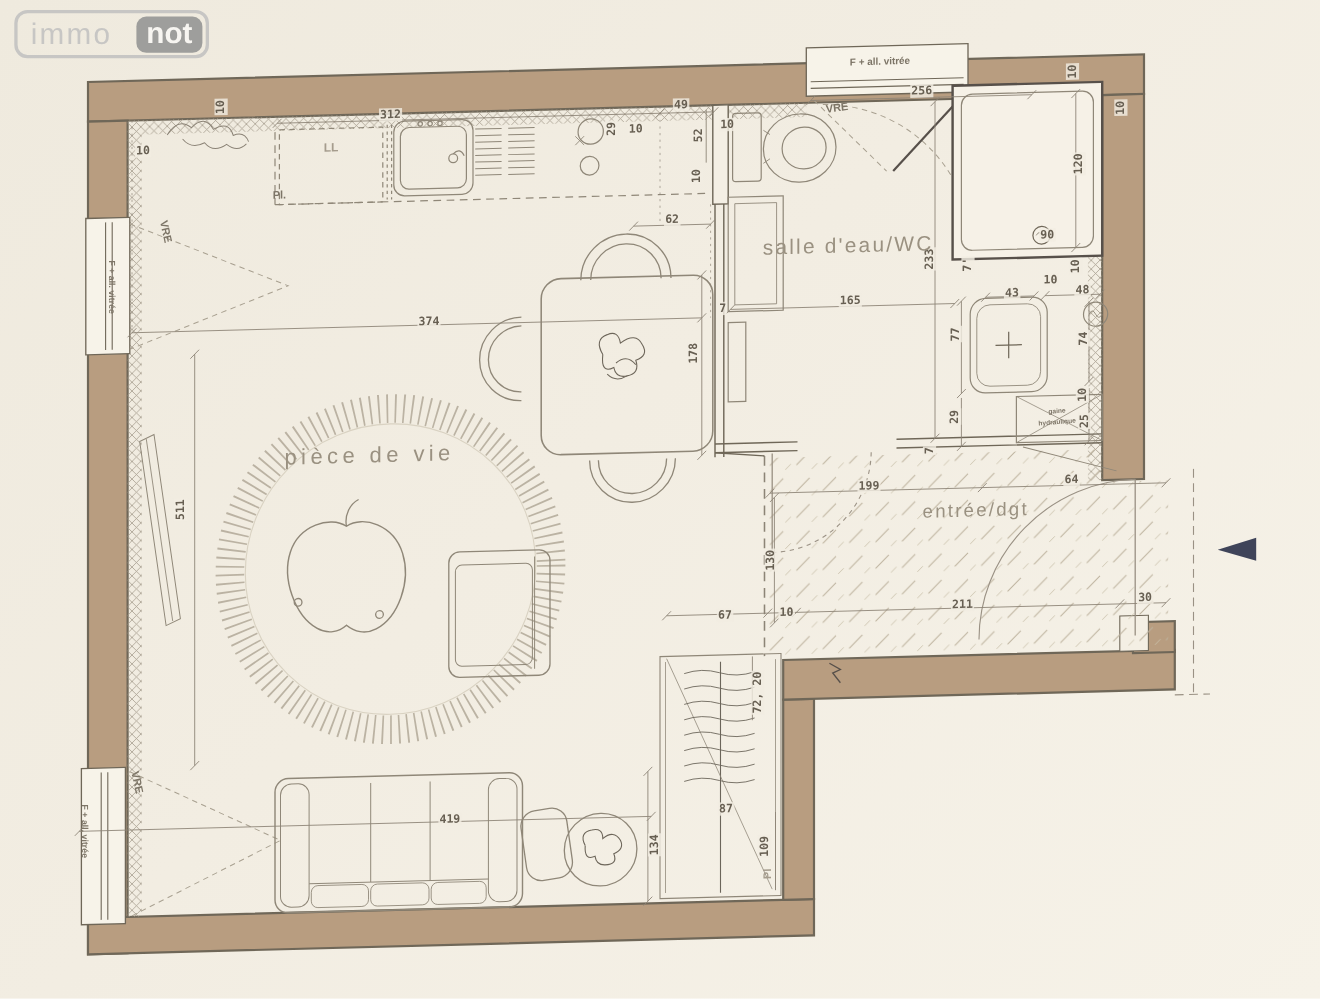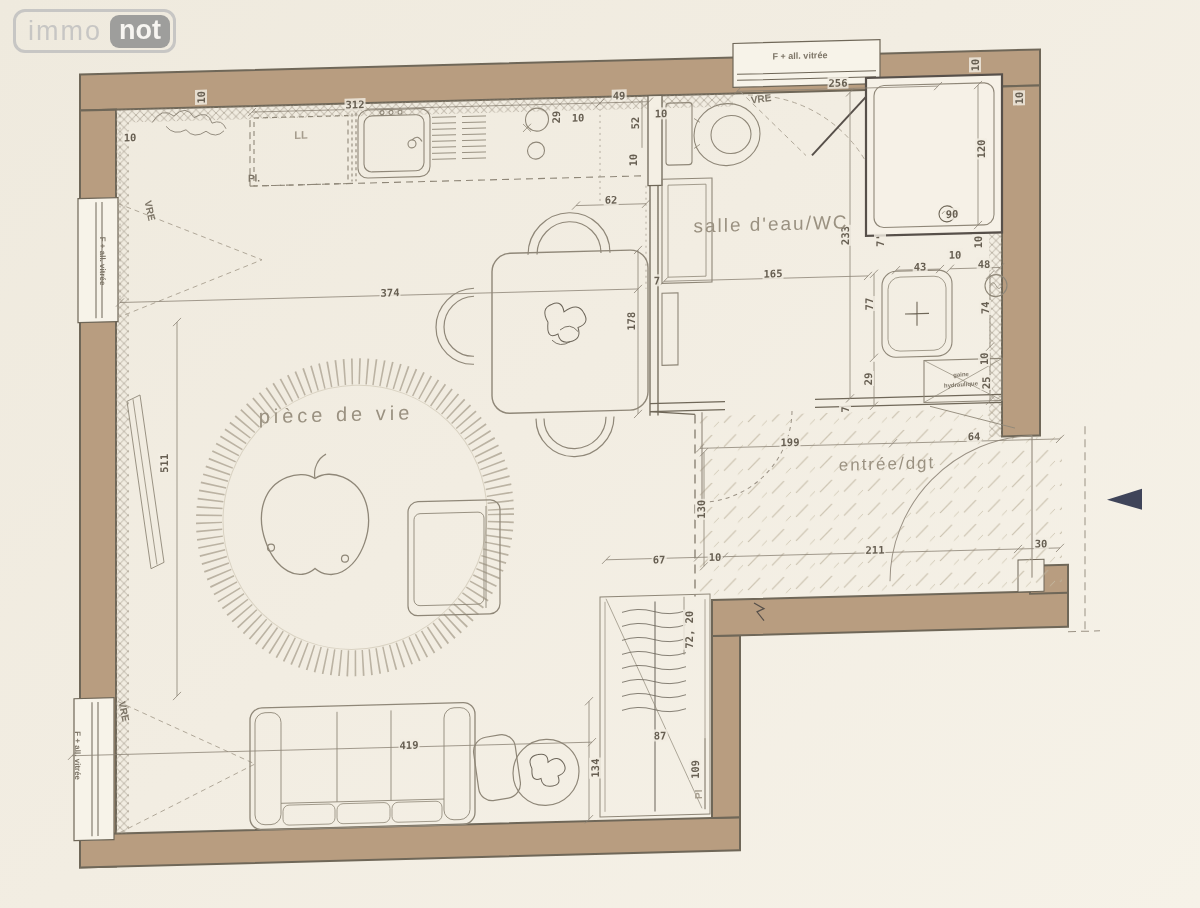--- a/index.html
+++ b/index.html
@@ -4,21 +4,21 @@
 <style>
   html,body{margin:0;padding:0;}
   #stage{
     position:relative;width:1200px;height:908px;overflow:hidden;
     background:linear-gradient(135deg,#efeade 0%,#f2ede2 45%,#f6f2e8 100%);
     font-family:"Liberation Sans",sans-serif;
   }
   
   .logo{position:absolute;left:13px;top:9px;display:flex;align-items:center;
     border:3px solid #c7c6c4;border-radius:12px;padding:2px 3px 2px 12px;height:34px;}
-  .logo-immo{color:#c7c6c4;font-size:27px;font-weight:500;letter-spacing:2px;line-height:1;margin-right:8px;}
+  .logo-immo{color:#c7c6c4;font-size:27px;font-weight:500;letter-spacing:2px;line-height:1;margin-right:22px;}
   .logo-not{background:#9e9e9c;color:#f7f5f1;font-size:27px;font-weight:700;
     border-radius:9px;padding:2px 9px 4px 9px;line-height:1;}
   
   .plan-layer{position:absolute;left:0;top:0;width:1200px;height:908px;
     transform:skewY(-1.5deg);transform-origin:560px 452px;}
   
   .lbl{position:absolute;white-space:nowrap;color:#675f52;}
   .dim{font-family:"DejaVu Sans Mono",monospace;font-size:10.5px;font-weight:600;
     background:rgba(242,237,226,.82);padding:0 1px;}
   .room{color:#9a9181;font-weight:400;}

